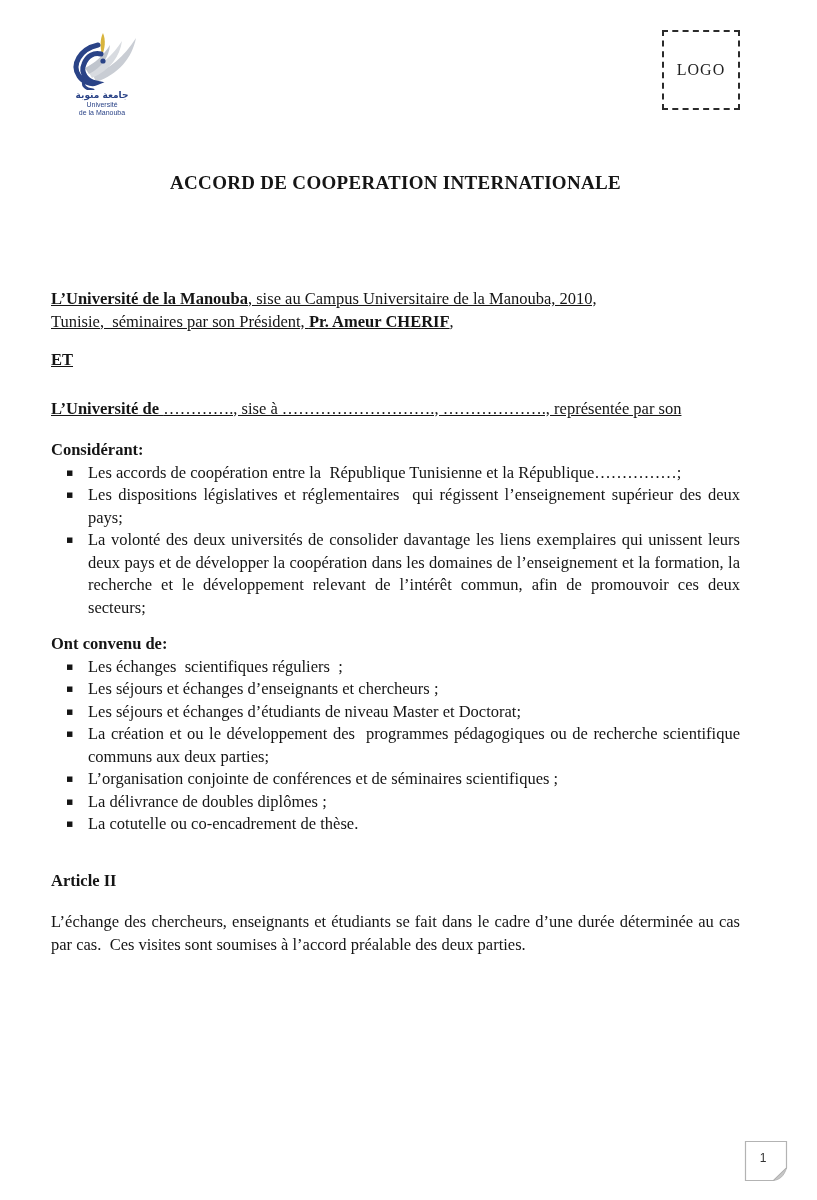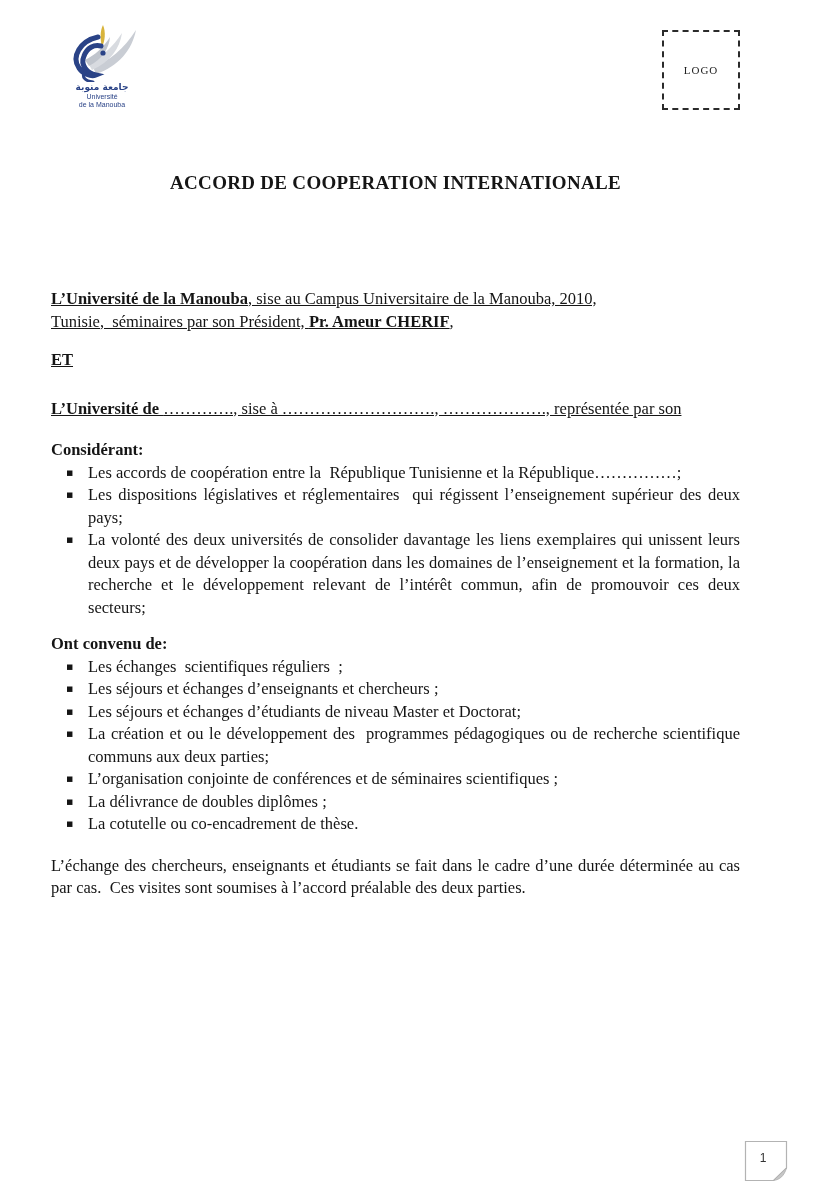--- a/index.html
+++ b/index.html
@@ -6,34 +6,34 @@
   .page {
     position:relative;
     width:817px; height:1200px;
     background:#ffffff;
     color:#151515;
     font-family:"Liberation Serif", serif;
     overflow:hidden;
     margin:0 auto;
   }
   
-  .uni-logo { position:absolute; left:52px; top:24px; width:100px; text-align:center; }
+  .uni-logo { position:absolute; left:52px; top:32px; width:100px; text-align:center; }
   .uni-logo .arabic {
     display:block; font-family:"DejaVu Sans", sans-serif;
     font-size:9px; font-weight:bold; color:#2a4387; line-height:11px; margin-top:-4px;
   }
   .uni-logo .latin {
     display:block; font-family:"Liberation Sans", sans-serif;
     font-size:7px; color:#2a4387; line-height:8px;
   }
   .logo-box {
     position:absolute; left:662px; top:30px; width:78px; height:80px;
     box-sizing:border-box; border:2px dashed #2b2b2b; background:#fff;
     display:flex; align-items:center; justify-content:center;
-    font-size:11px; letter-spacing:1px; color:#222;
+    font-size:16px; letter-spacing:1px; color:#222;
   }
   
   .content {
     position:absolute; left:51px; top:0; width:689px;
     font-size:16.5px; line-height:22.5px;
     padding-top:170px;
   }
   .content p { margin:0; white-space:pre-wrap; }
   .doc-title {
     margin:0; text-align:center;
@@ -148,20 +148,21 @@
         <li>
           <span class="blt">▪</span>
           <span class="li-text">La délivrance de doubles diplômes ;</span>
         </li>
         <li>
           <span class="blt">▪</span>
           <span class="li-text">La cotutelle ou co-encadrement de thèse.</span>
         </li>
       </ul>
 
+    <p class="heading mt-art2">Article II</p>
 
     <p class="justified mt-art2p">L’échange des chercheurs, enseignants et étudiants se fait dans le cadre d’une durée déterminée au cas par cas.  Ces visites sont soumises à l’accord préalable des deux parties.</p>
 
   </div>
 
   <div class="pagenum-wrap">
     <svg width="44" height="42" viewBox="0 0 44 42">
       <path d="M1.5 1.5 H42.5 V28 L29.5 40.5 H1.5 Z" fill="#ffffff" stroke="#b3b3b3" stroke-width="1.2"></path>
       <path d="M29.5 40.5 L42.5 28 C40 36 36 39.5 29.5 40.5 Z" fill="#c7c7c7" stroke="#adadad" stroke-width="0.8"></path>
       <text x="19" y="22" text-anchor="middle">1</text>

